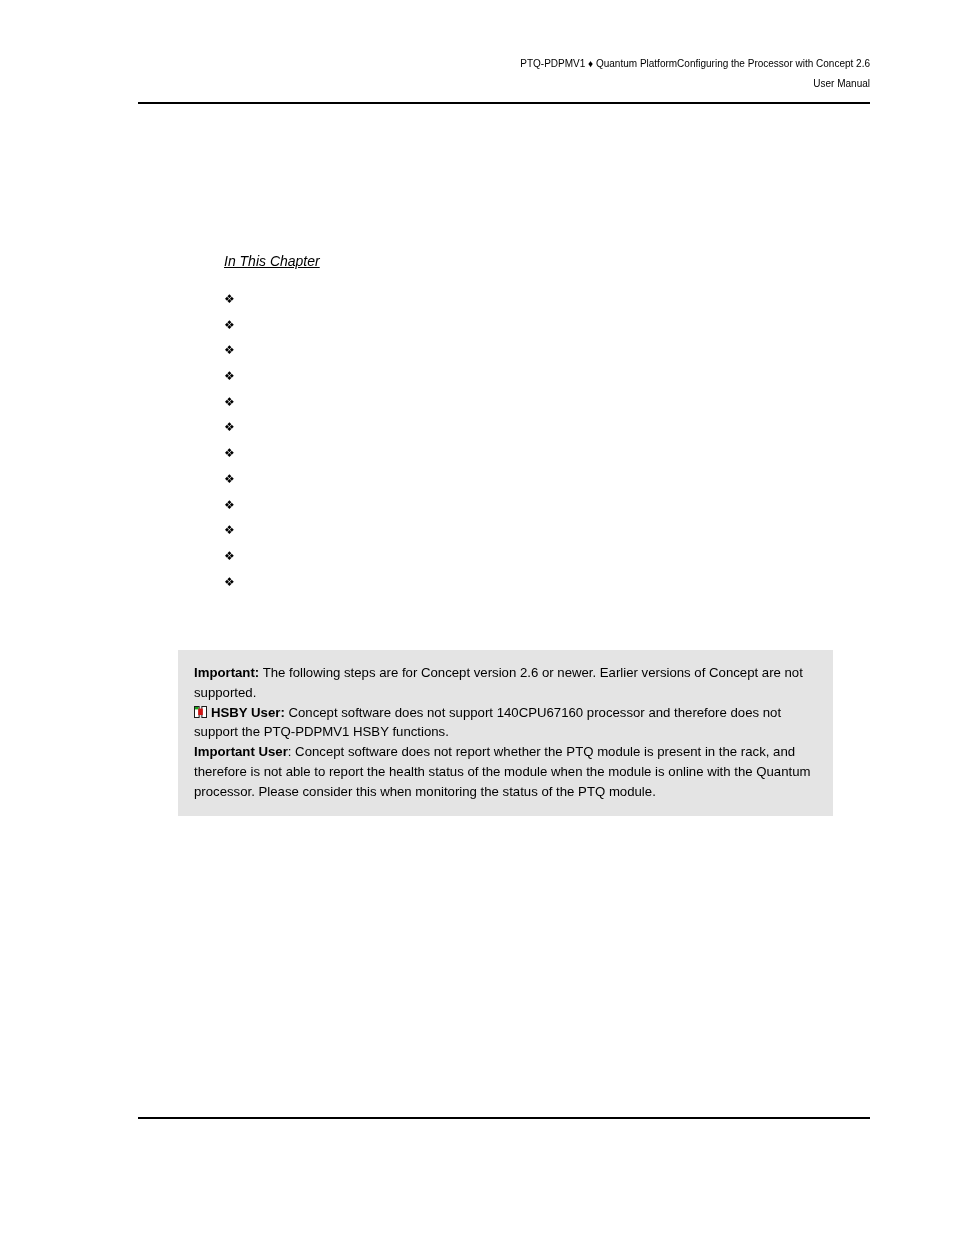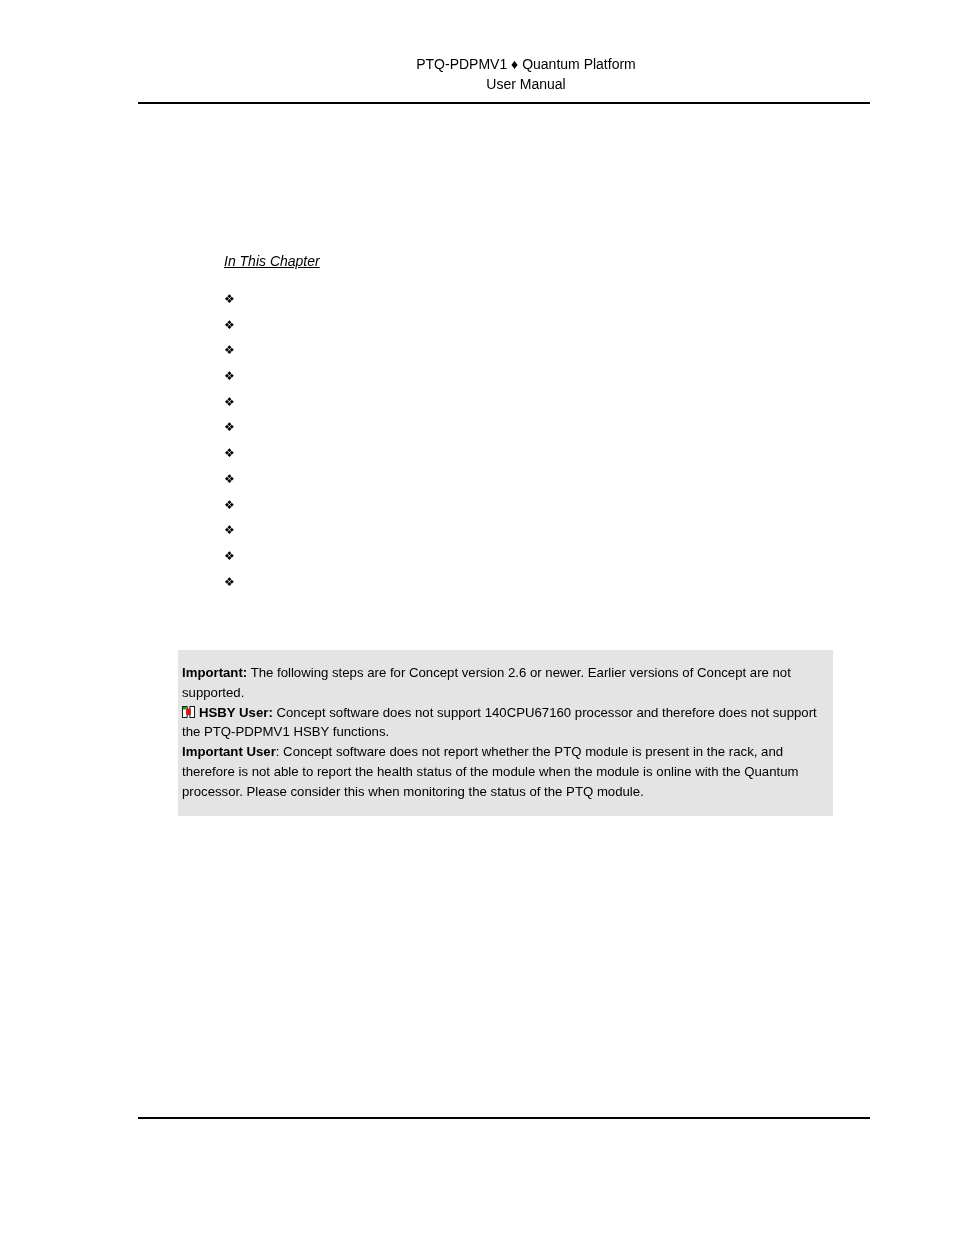--- a/index.html
+++ b/index.html
@@ -28,23 +28,23 @@
   
   .page-header {
     position: absolute;
     left: 138px;
     top: 54px;
     width: 732px;
     height: 46px;
   }
   .header-row {
     display: flex;
-    justify-content: center;
+    justify-content: flex-end;
     align-items: baseline;
-    font-size: 14px;
+    font-size: 10px;
     line-height: 20px;
     white-space: nowrap;
     margin-left: 44px;
   }
   .header-left {
     text-align: left;
   }
   .header-right {
     text-align: right;
   }
@@ -103,21 +103,21 @@
 
   
   .note-box {
     position: absolute;
     left: 178px;
     top: 650px;
     width: 655px;
     min-height: 165px;
     background: #e4e4e4;
     box-sizing: border-box;
-    padding: 13px 16px 14px 4px;
+    padding: 13px 16px 14px 16px;
   }
   .note-para {
     font-size: 13.2px;
     line-height: 19.8px;
     margin: 0;
     text-align: left;
   }
   .note-lead {
     font-weight: bold;
   }
@@ -142,20 +142,21 @@
   }
 </style>
 </head>
 <body>
 
 <div class="page">
 
   <div class="page-header">
     <div class="header-row">
       <div class="header-left">PTQ-PDPMV1 ♦ Quantum Platform</div>
+      <div class="header-right">Configuring the Processor with Concept 2.6</div>
     </div>
     <div class="header-row">
       <div class="header-right">User Manual</div>
     </div>
   </div>
   <div class="header-rule"></div>
 
   <div class="chapter-toc">
     <div class="toc-heading">In This Chapter</div>
     <ul class="toc-list">

